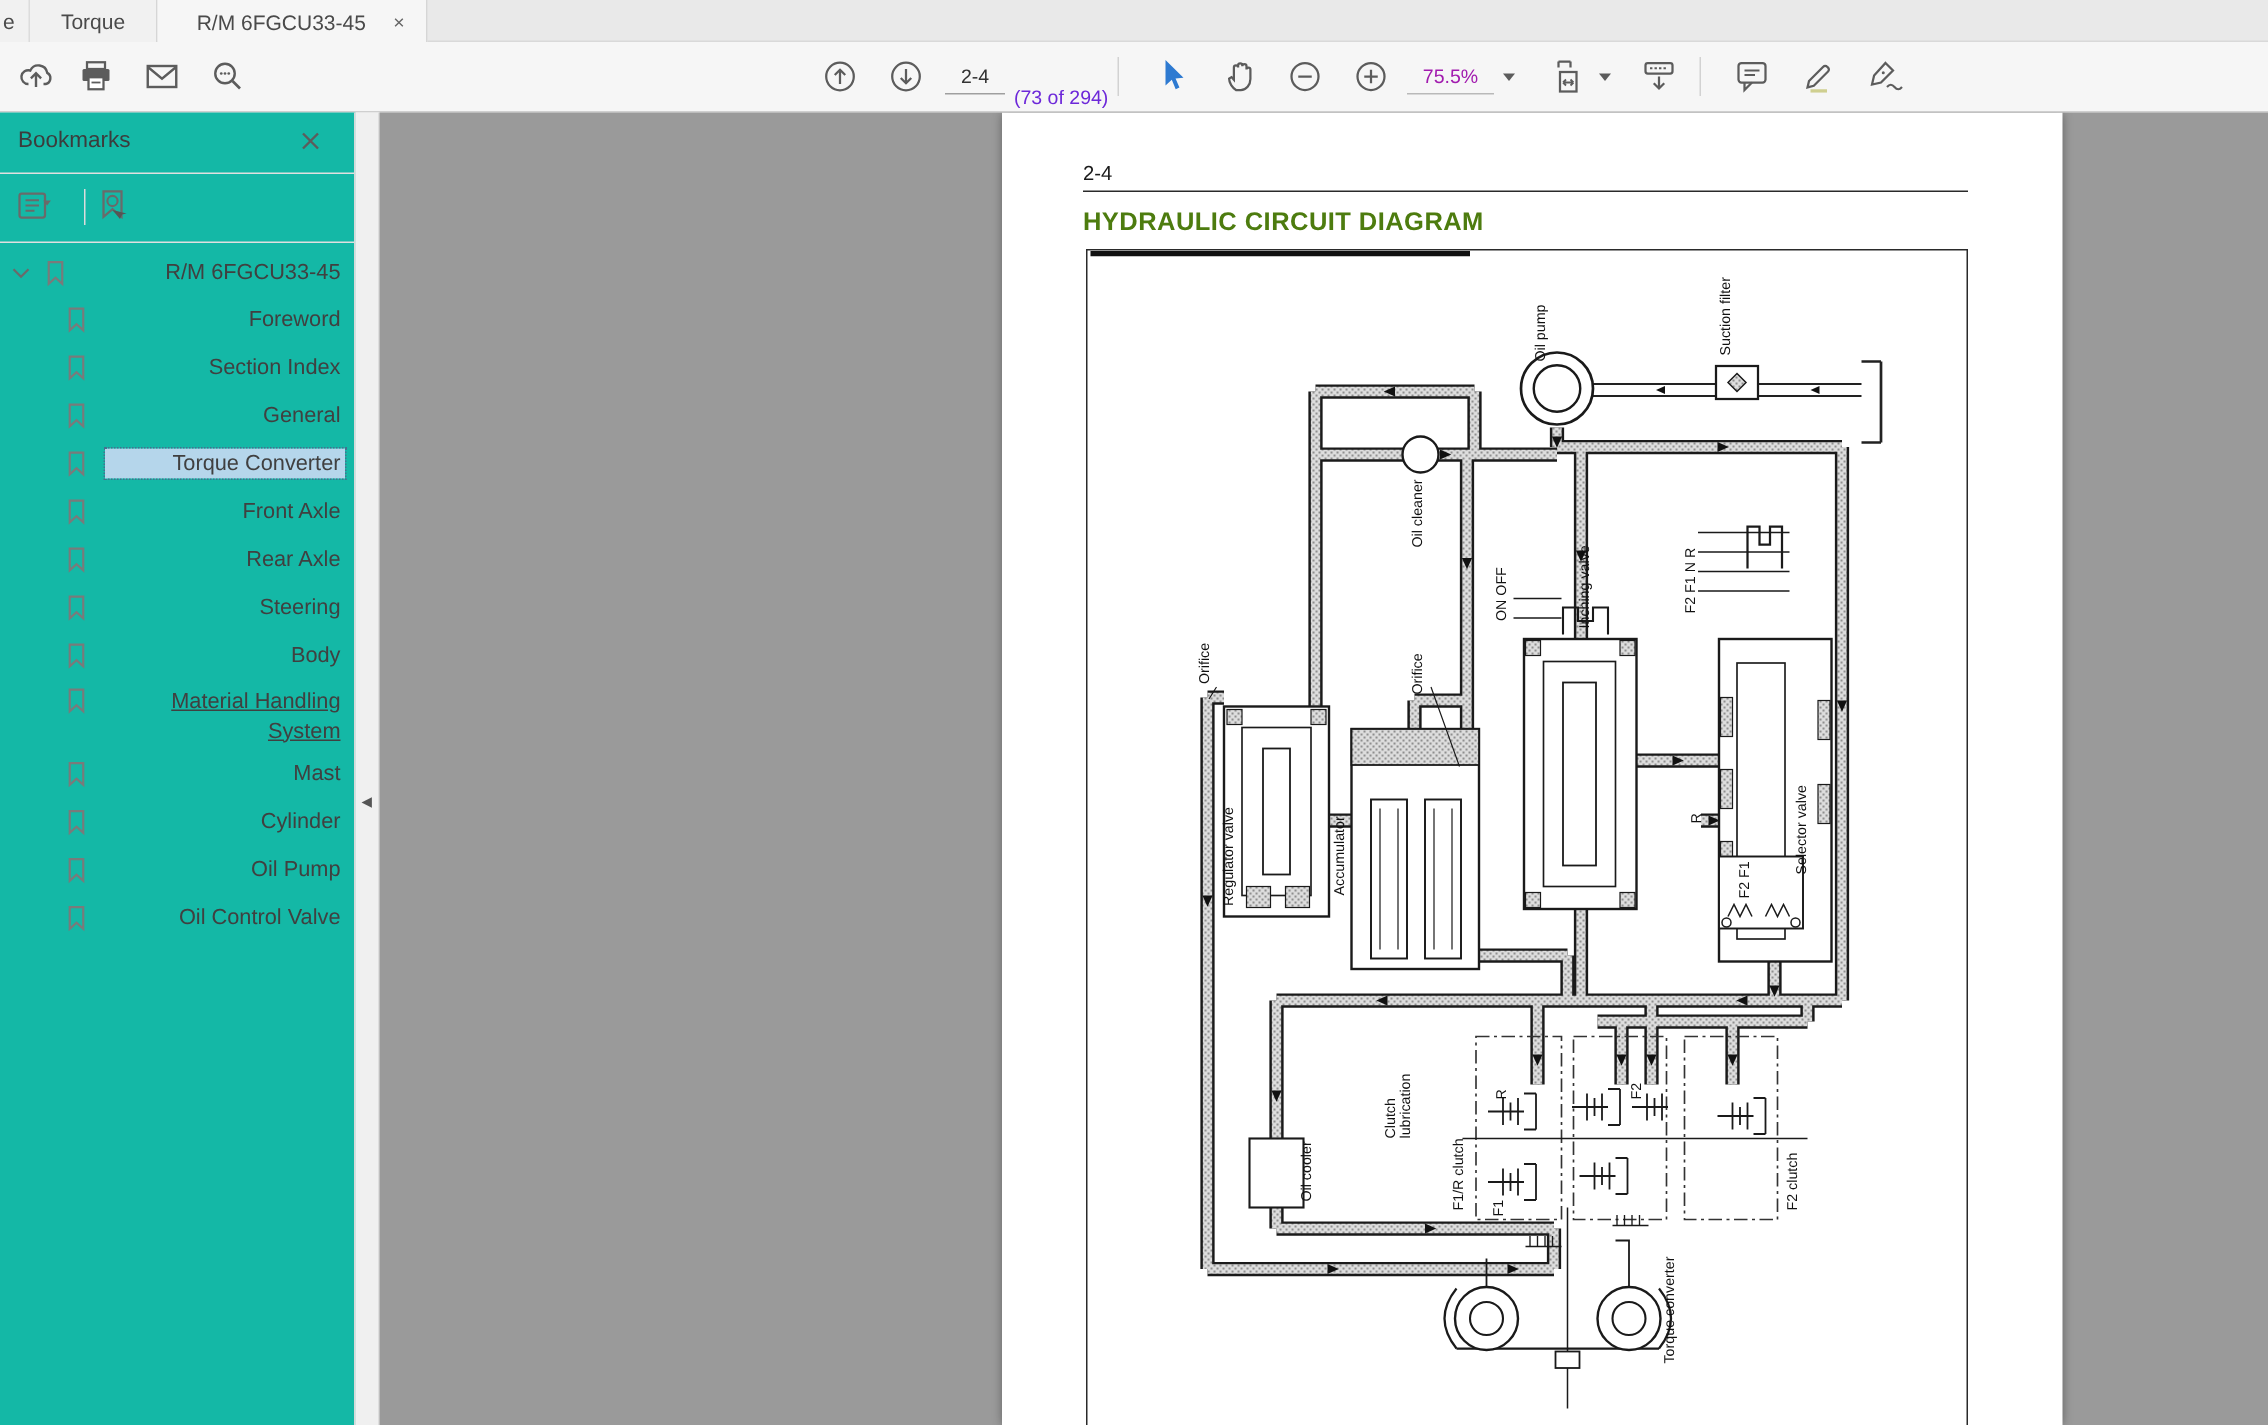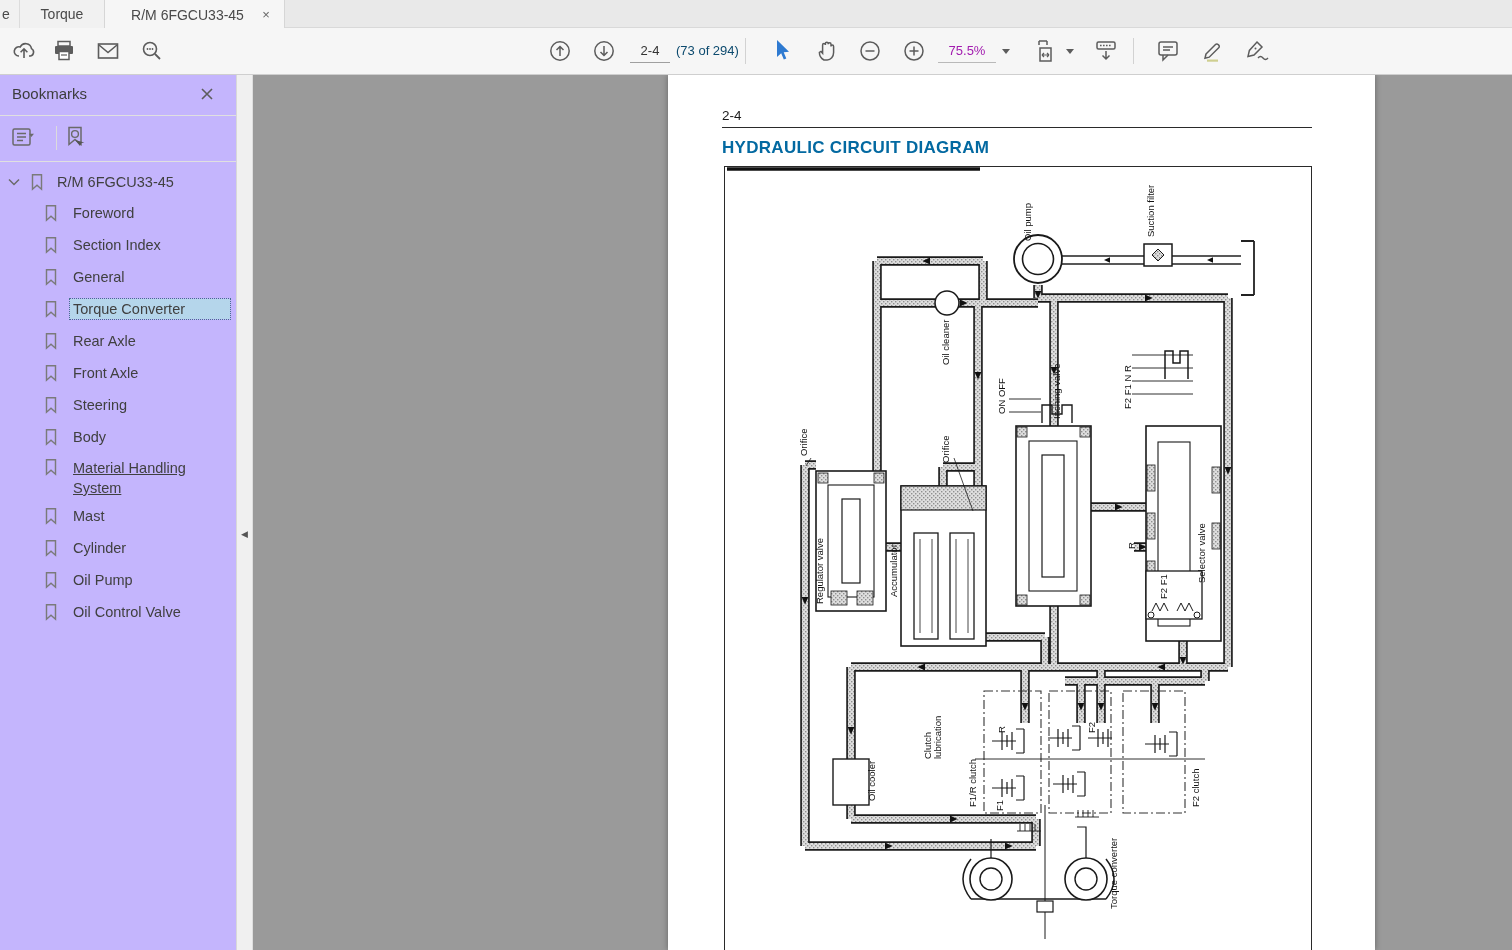--- a/index.html
+++ b/index.html
@@ -21,33 +21,33 @@
 
   
   .toolbar { position:absolute; left:0; top:28px; width:1512px; height:47px;
     background:#f6f6f6; border-bottom:1px solid #cfcfcf; }
   .tbtn { position:absolute; top:7px; width:32px; height:32px; display:flex;
     align-items:center; justify-content:center; border-radius:3px; }
   .tdiv { position:absolute; top:10px; width:1px; height:26px; background:#d2d2d2; }
   .pagebox { position:absolute; left:630px; top:11px; width:40px; height:24px;
     border-bottom:1px solid #9f9f9f; font-size:13px; color:#333; text-align:center;
     line-height:24px; background:#f6f6f6; }
-  .pagecount { position:absolute; left:676px; top:11px; height:24px; line-height:24px;
-    font-size:13px; color:#0c4a6e; }
+  .pagecount { position:absolute; left:676px; top:25px; height:24px; line-height:24px;
+    font-size:13px; color:#6d28d9; }
   .zoomlabel { position:absolute; left:938px; top:11px; width:58px; height:24px;
     line-height:24px; font-size:13px; color:#a21caf; text-align:center;
     border-bottom:1px solid #b9b9b9;}
   .caret { width:0; height:0; border-left:4px solid transparent;
     border-right:4px solid transparent; border-top:5px solid #5c5c5c; }
   .caret-abs { position:absolute; top:21px; }
 
   
   .main { position:absolute; left:0; top:75px; width:1512px; height:875px; display:flex; }
-  .sidebar { width:237px; height:100%; background:#c4b5fd; border-right:1px solid #d8d8d8;
-    position:relative; overflow:hidden; }
+  .sidebar { width:237px; height:100%; background:#14b8a6; border-right:1px solid #d8d8d8;
+    position:relative; overflow:hidden;text-align:right; }
   .rail { width:16px; height:100%; background:#f0f0f0; border-right:1px solid #dedede;
     position:relative; }
   .rail-handle { position:absolute; left:1px; top:448px; width:13px; height:22px;
     display:flex; align-items:center; justify-content:center; color:#555; font-size:9px;}
   .docarea { flex:1; height:100%; background:#9a9a9a; position:relative; overflow:hidden; }
 
   
   .sb-header { position:absolute; left:0; top:0; width:100%; height:40px; }
   .sb-title { position:absolute; left:12px; top:10px; font-size:15px; color:#3c3c3c; }
   .sb-close { position:absolute; right:20px; top:10px; width:18px; height:18px;
@@ -67,21 +67,21 @@
   .bm-row.tall { align-items:flex-start; padding-top:4px; }
   .bm-row.tall .bm-label { width:140px; line-height:1.35;text-decoration:underline; }
   .bm-ico { flex:none; display:flex; }
 
   
   .page { position:absolute; left:415px; top:0; width:707px; height:875px;
     background:#ffffff; box-shadow:0 0 6px rgba(0,0,0,0.35); overflow:hidden; }
   .pg-num { position:absolute; left:54px; top:33px; font-size:13.5px; color:#1a1a1a; }
   .pg-rule { position:absolute; left:54px; top:52px; width:590px; height:1px; background:#2a2a2a; }
   .pg-heading { position:absolute; left:54px; top:63px; font-size:17px; font-weight:bold;
-    color:#0369a1; letter-spacing:0.3px; }
+    color:#4d7c0f; letter-spacing:0.3px; }
   .diagram { position:absolute; left:56px; top:91px; width:588px; height:784px;
     border:1px solid #2a2a2a; border-bottom:none; }
   .dlabel { position:absolute; font-size:9.5px; color:#111; white-space:nowrap;
     transform:rotate(-90deg); transform-origin:0 0; line-height:1.1; }
   .dlabel.wrap { white-space:normal; width:64px; }
 </style>
 </head>
 <body>
 
 <svg width="0" height="0" style="position:absolute">
@@ -278,27 +278,27 @@
       <div class="bm-row selected">
         <svg class="bm-ico" width="18" height="20">
             <use href="#sym-bookmark"></use>
           </svg>
         <span class="bm-label">Torque Converter</span>
         </div>
       <div class="bm-row">
         <svg class="bm-ico" width="18" height="20">
             <use href="#sym-bookmark"></use>
           </svg>
+        <span class="bm-label">Front Axle</span>
+        </div>
+      <div class="bm-row">
+        <svg class="bm-ico" width="18" height="20">
+            <use href="#sym-bookmark"></use>
+          </svg>
         <span class="bm-label">Rear Axle</span>
-        </div>
-      <div class="bm-row">
-        <svg class="bm-ico" width="18" height="20">
-            <use href="#sym-bookmark"></use>
-          </svg>
-        <span class="bm-label">Front Axle</span>
         </div>
       <div class="bm-row">
         <svg class="bm-ico" width="18" height="20">
             <use href="#sym-bookmark"></use>
           </svg>
         <span class="bm-label">Steering</span>
         </div>
       <div class="bm-row">
         <svg class="bm-ico" width="18" height="20">
             <use href="#sym-bookmark"></use>

